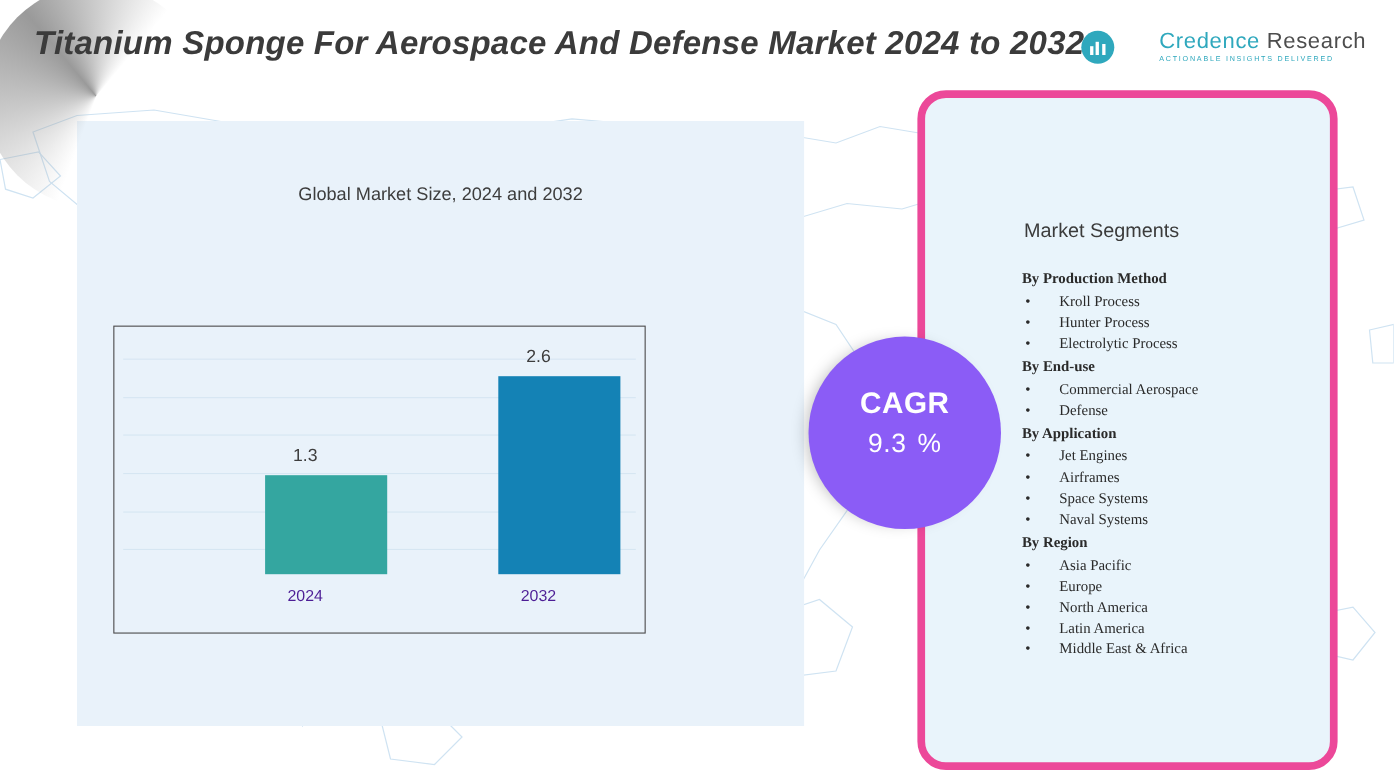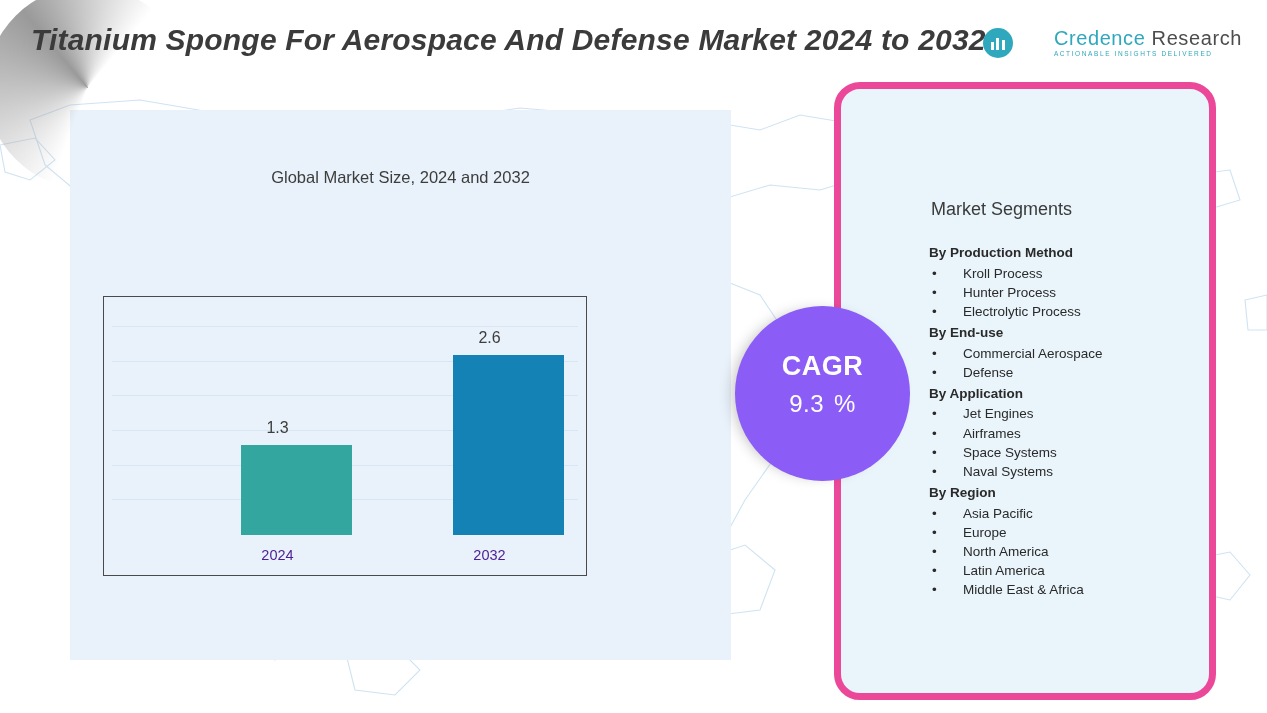--- a/index.html
+++ b/index.html
@@ -148,21 +148,21 @@
   }
   .bars {
     position: absolute;
     left: 0;
     bottom: 40px;
     width: 100%;
     height: 215px;
   }
   .bar-group {
     position: absolute;
-    bottom: 0;
+    bottom: 13px;
     text-align: center;
     padding-left: 19px;
   }
   .bar {
     width: 111px;
     margin: 0 auto;
   }
   .bar-value {
     position: absolute;
     left: 0;
@@ -199,20 +199,21 @@
     left: 90px;
     top: 110px;
     font-size: 18px;
     color: #3b3b3b;
   }
   .segments-list {
     position: absolute;
     left: 88px;
     top: 152px;
     width: 270px;
+    font-family: Liberation Serif, serif;
   }
   .seg-head {
     font-size: 13.5px;
     font-weight: bold;
     color: #2a2a2a;
     margin-top: 2px;
     margin-bottom: 1px;
     line-height: 1.45;
   }
   .seg-item {

